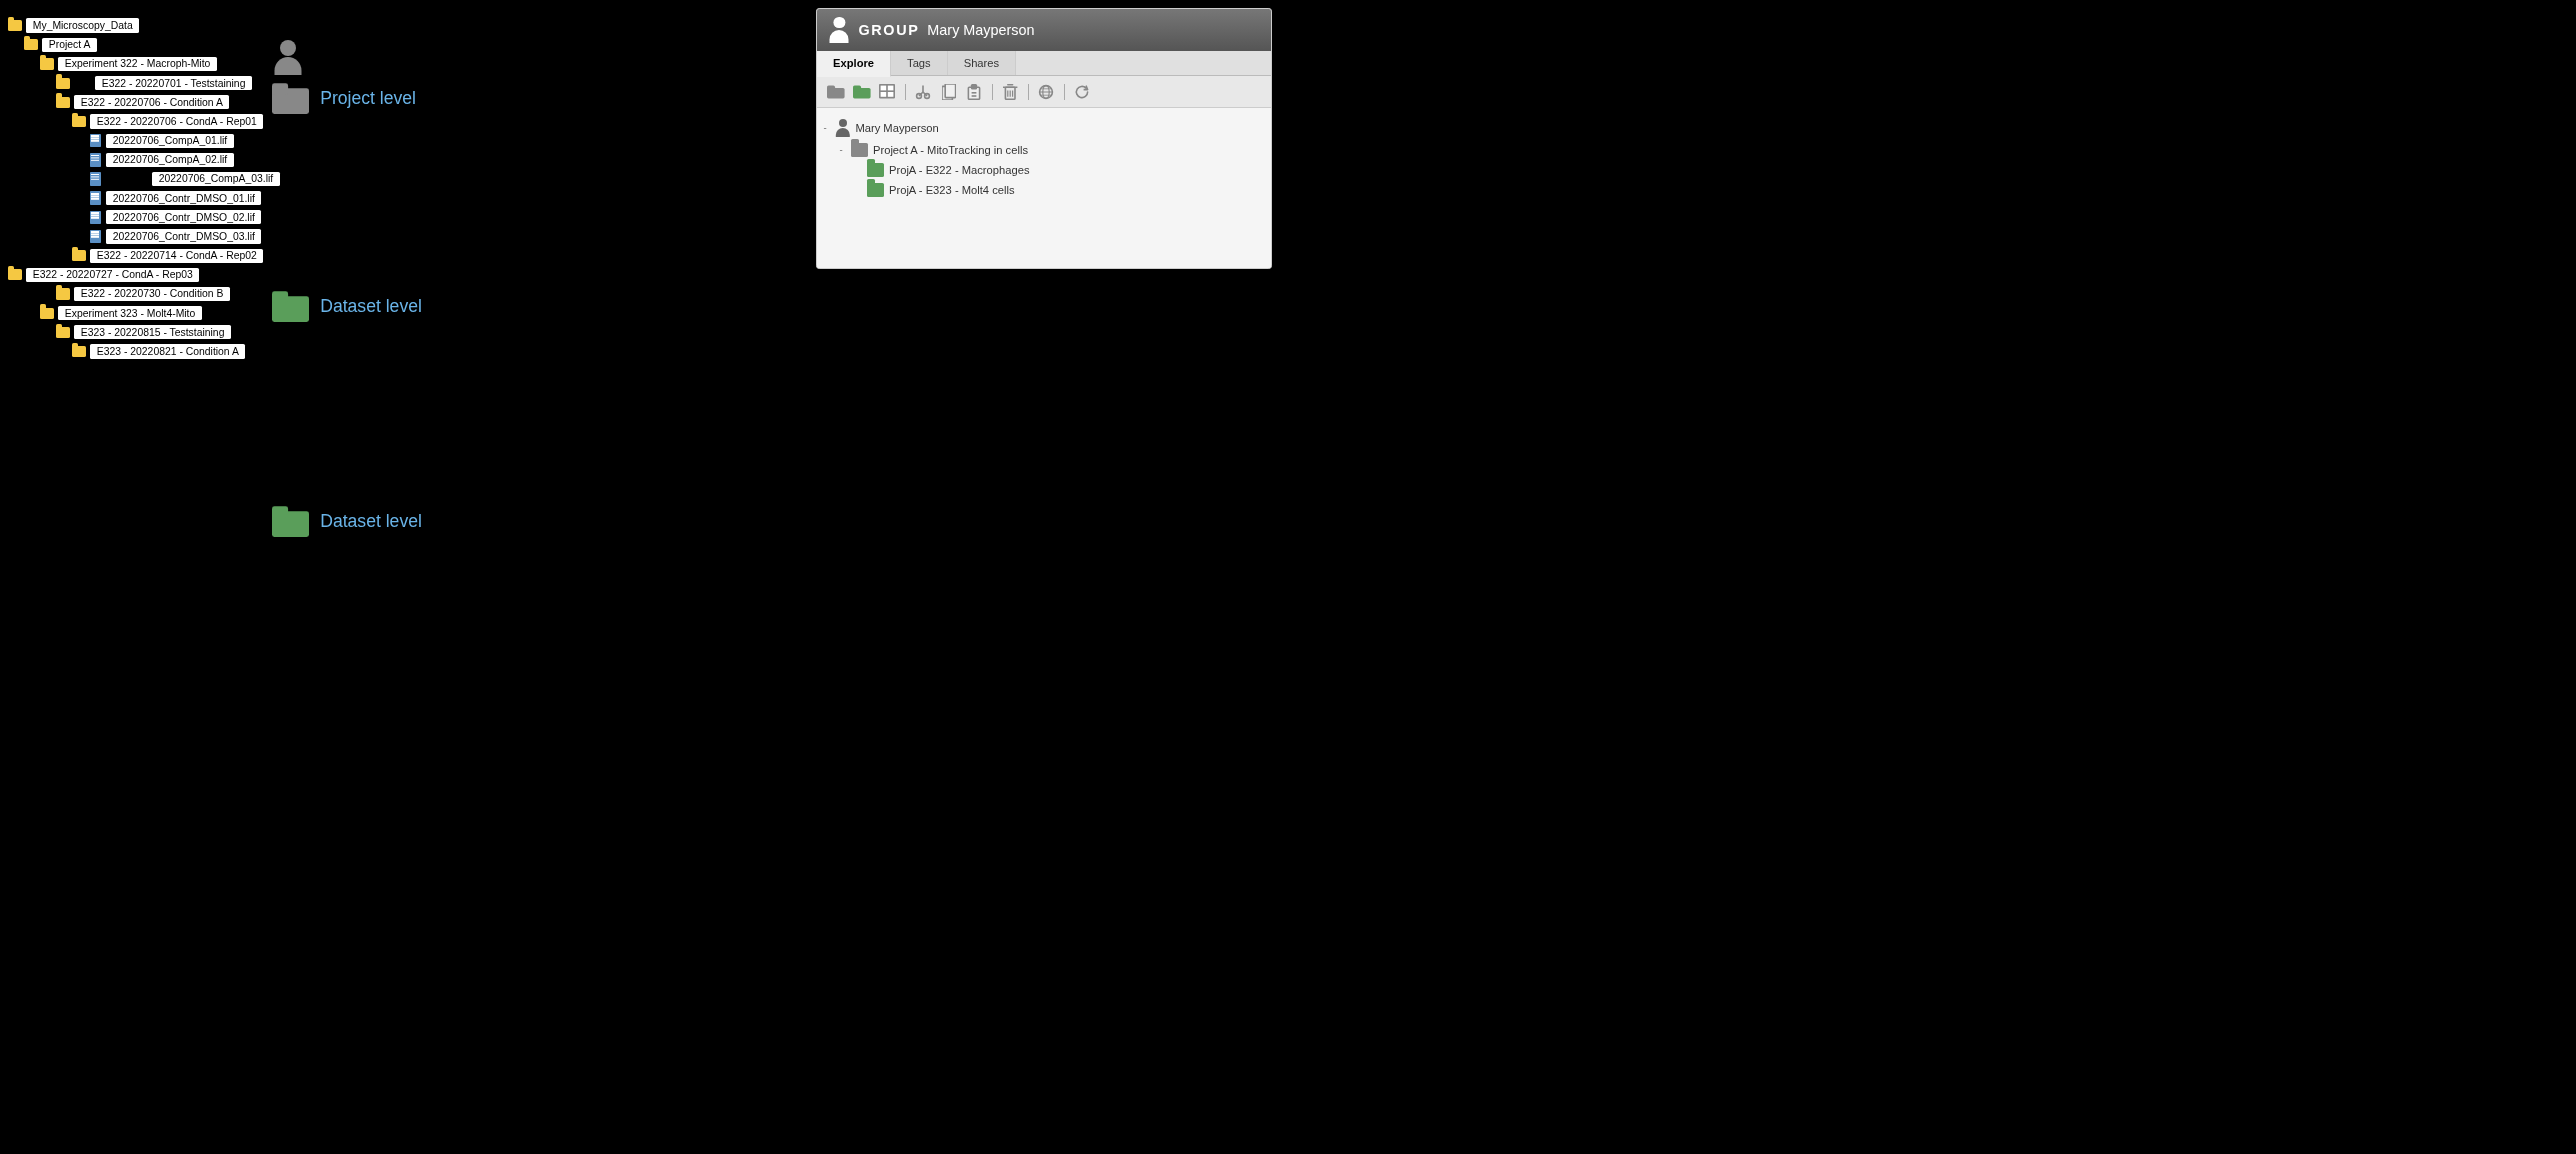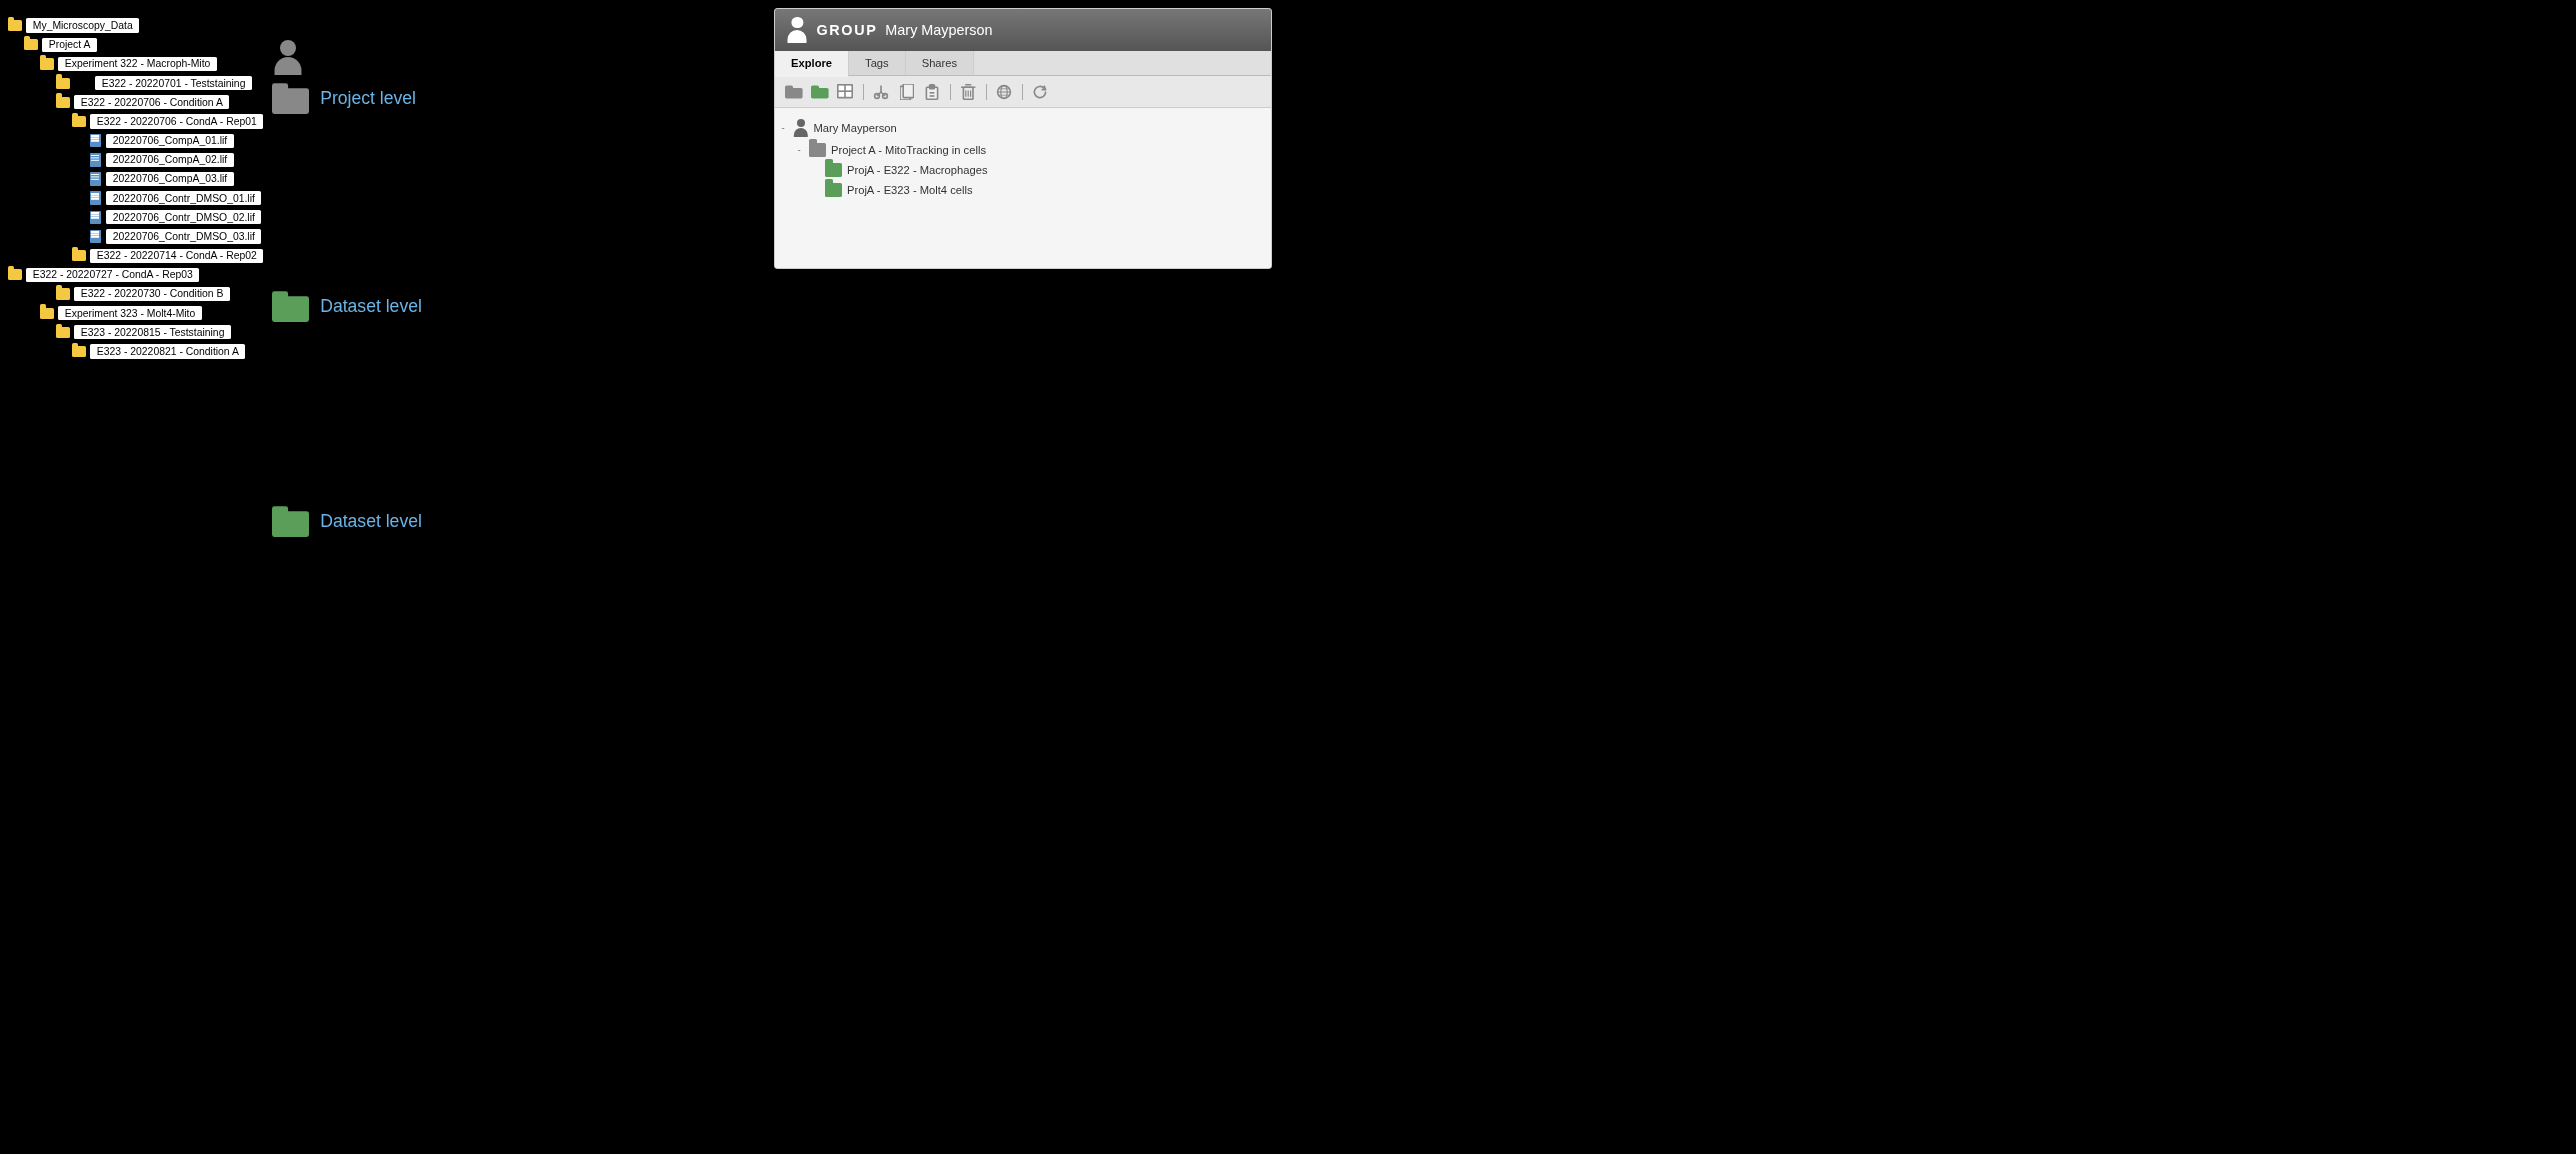--- a/index.html
+++ b/index.html
@@ -108,21 +108,21 @@
     .diagram-label {
       font-size: 17.6px;
       color: #6ab4e8;
     }
 
     
     .group-panel {
       position: absolute;
       right: 16px;
       top: 8px;
-      width: 498px;
+      width: 456px;
       background: #f0f0f0;
       border: 0.8px solid #ccc;
       border-radius: 3.2px;
       overflow: hidden;
       box-shadow: 1.6px 1.6px 6.4px rgba(0,0,0,0.5);
     }
 
     .group-header {
       background: linear-gradient(to bottom, #777, #555);
       color: #fff;
@@ -368,21 +368,21 @@
         <span class="icon-file-blue"></span>
       </span>
       <span class="tree-label-box">20220706_CompA_01.lif</span>
     </div>
     <div class="tree-node" style="margin-left: 80px;">
       <span class="tree-icon">
         <span class="icon-file-blue"></span>
       </span>
       <span class="tree-label-box">20220706_CompA_02.lif</span>
     </div>
-    <div class="tree-node" style="margin-left: 80px;">
+    <div class="tree-node" style="margin-left: 80px; gap: 46px;">
       <span class="tree-icon">
         <span class="icon-file-blue"></span>
       </span>
       <span class="tree-label-box">20220706_CompA_03.lif</span>
     </div>
     <div class="tree-node" style="margin-left: 80px; text-align: center;">
       <span class="tree-icon">
         <span class="icon-file-blue"></span>
       </span>
       <span class="tree-label-box">20220706_Contr_DMSO_01.lif</span>

